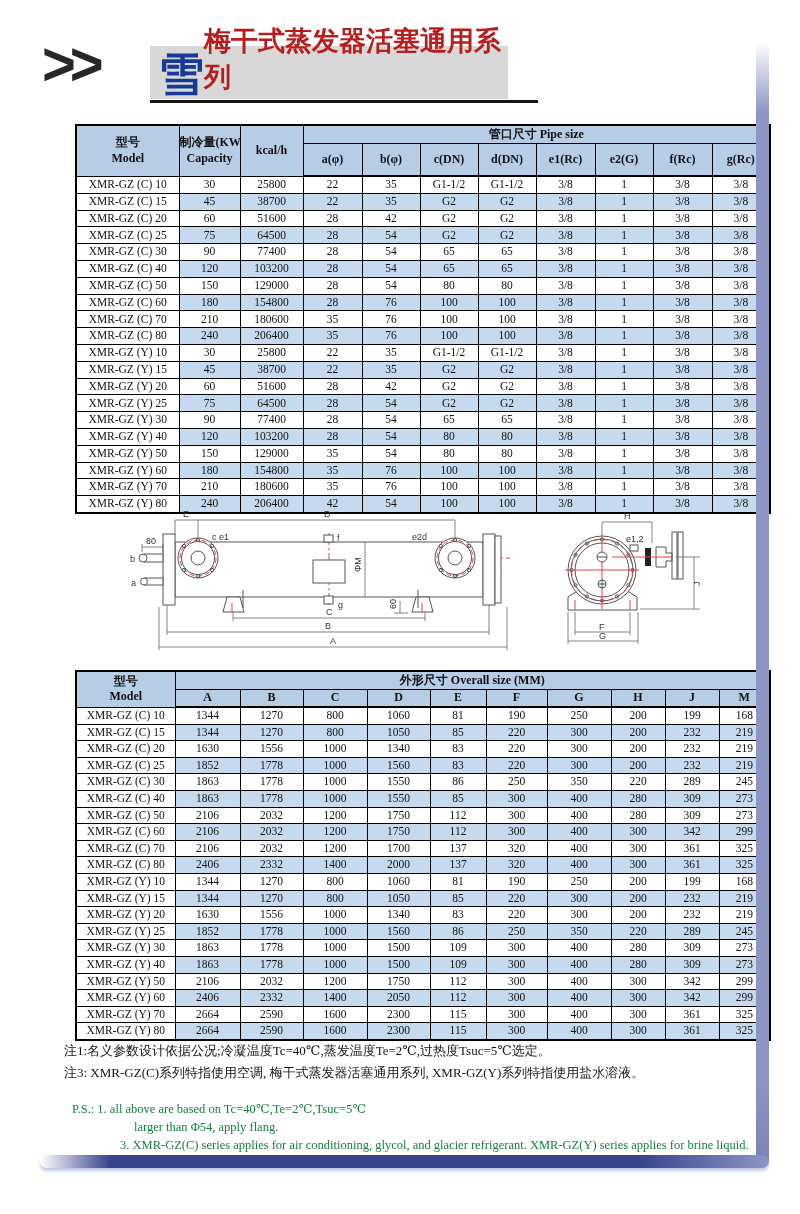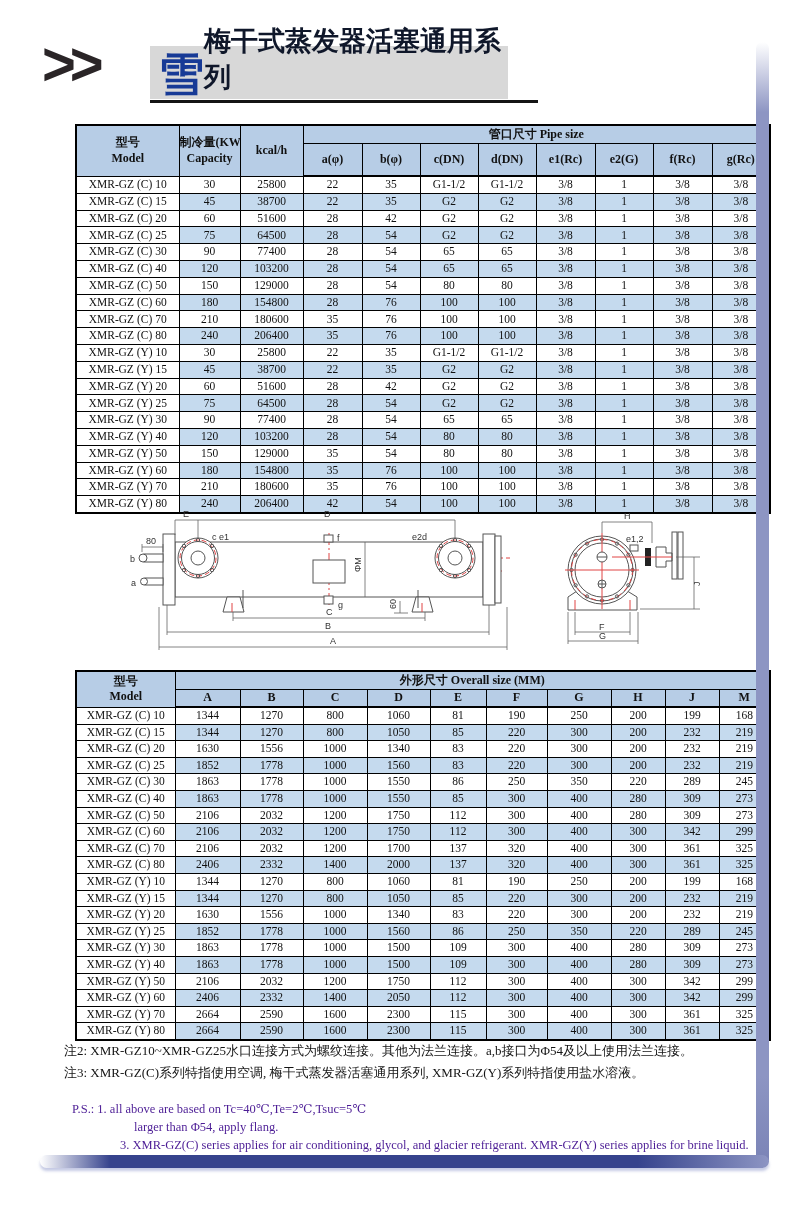--- a/index.html
+++ b/index.html
@@ -5,21 +5,21 @@
   html,body{margin:0;padding:0;background:#ffffff;}
   .page{position:relative;width:800px;height:1214px;background:#ffffff;overflow:hidden;
         font-family:"Liberation Sans","DejaVu Sans",sans-serif;color:#111;}
 
   
   .chevrons{position:absolute;left:42px;top:30px;font-size:58px;font-weight:900;
             color:#2a2527;letter-spacing:-6px;transform:scaleY(1.05);}
   .title-gray{position:absolute;left:150px;top:46px;width:358px;height:53px;
               background:#d8d8d8;display:flex;align-items:flex-end;padding:0 6px 2px 8px;box-sizing:border-box;}
   .big-char{font-size:46px;font-weight:bold;color:#173a96;line-height:0.95;}
-  .title-zh{font-size:27px;font-weight:bold;color:#0f172a;padding-bottom:2px;}
+  .title-zh{font-size:27px;font-weight:bold;color:#b91c1c;padding-bottom:2px;}
   .title-underline{position:absolute;left:150px;top:100px;width:388px;height:3px;background:#141414;}
   .subtitle{position:absolute;left:161px;top:104px;font-size:20.5px;color:#1c1c1c;}
 
   
   table.spec{position:absolute;border-collapse:collapse;table-layout:fixed;
              border:2px solid #000;background:#fff;
              font-family:"Liberation Serif","DejaVu Serif",serif;margin-left:7px;}
   #table1{left:68px;top:124px;width:694px;}
   #table2{left:68px;top:670px;width:694px;}
   table.spec th,table.spec td{border:1px solid #000;text-align:center;vertical-align:middle;
@@ -30,21 +30,21 @@
   #table2 td{height:15.6px;font-size:11.5px;line-height:1;}
   td.shade{background:#c5daee;}
   th .en{font-weight:bold;}
   .hdr-two div{line-height:1.3;}
 
   
   .notes{position:absolute;left:64px;top:1040px;width:705px;
          font-family:"Liberation Serif","DejaVu Serif",serif;font-size:13px;color:#141414;}
   .note-line{line-height:22px;white-space:nowrap;}
   .ps{position:absolute;left:72px;top:1100px;width:700px;
-      font-family:"Liberation Serif","DejaVu Serif",serif;font-size:12.5px;color:#4c1d95;}
+      font-family:"Liberation Serif","DejaVu Serif",serif;font-size:12.5px;color:#15803d;}
   .ps-line{line-height:18px;white-space:nowrap;}
   .ps-0{padding-left:0;}
   .ps-1{padding-left:48px;}
   .ps-2{padding-left:62px;}
   .ps-3{padding-left:48px;}
 
   
   .bar-right{position:absolute;left:756px;top:42px;width:13px;height:1124px;border-radius:7px;
              background:linear-gradient(to bottom,rgba(141,149,195,0) 0,#8d95c3 70px,#8d95c3 92%,#7a83b6 100%);}
   .bar-bottom{position:absolute;left:40px;top:1155px;width:729px;height:13px;border-radius:7px;
@@ -816,21 +816,21 @@
           <td class="shade">300</td>
           <td class="shade">400</td>
           <td class="shade">300</td>
           <td class="shade">361</td>
           <td class="shade">325</td>
         </tr>
       </tbody>
   </table>
 
   <div class="notes" id="notes-zh">
-      <div class="note-line">注2: XMR-GZ10~XMR-GZ25水口连接方式为螺纹连接。其他为法兰连接。a,b接口为Φ54及以上使用法兰连接。</div>
+      <div class="note-line">注1:名义参数设计依据公况;冷凝温度Tc=40℃,蒸发温度Te=2℃,过热度Tsuc=5℃选定。</div>
       <div class="note-line">注3: XMR-GZ(C)系列特指使用空调, 梅干式蒸发器活塞通用系列, XMR-GZ(Y)系列特指使用盐水溶液。</div>
     </div>
   <div class="ps" id="notes-ps">
       <div class="ps-line ps-0">P.S.: 1. all above are based on Tc=40℃,Te=2℃,Tsuc=5℃</div>
       <div class="ps-line ps-2">larger than Φ54, apply flang.</div>
       <div class="ps-line ps-3">3. XMR-GZ(C) series applies for air conditioning, glycol, and glacier refrigerant. XMR-GZ(Y) series applies for brine liquid.</div>
     </div>
 
   <div class="bar-right"></div>
   <div class="bar-bottom"></div>

